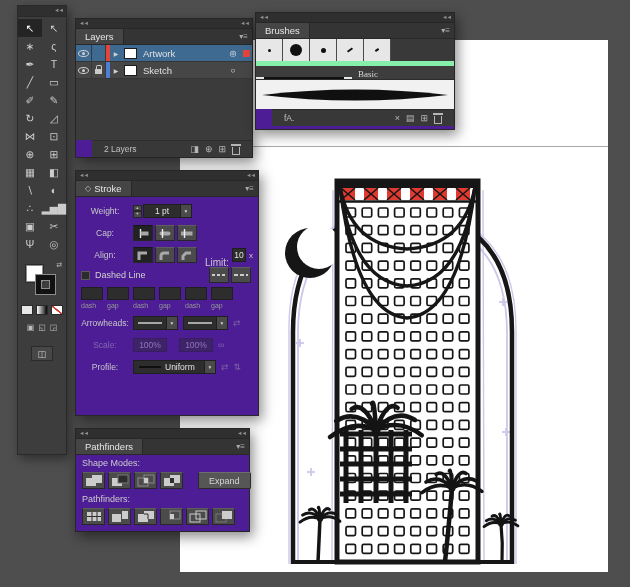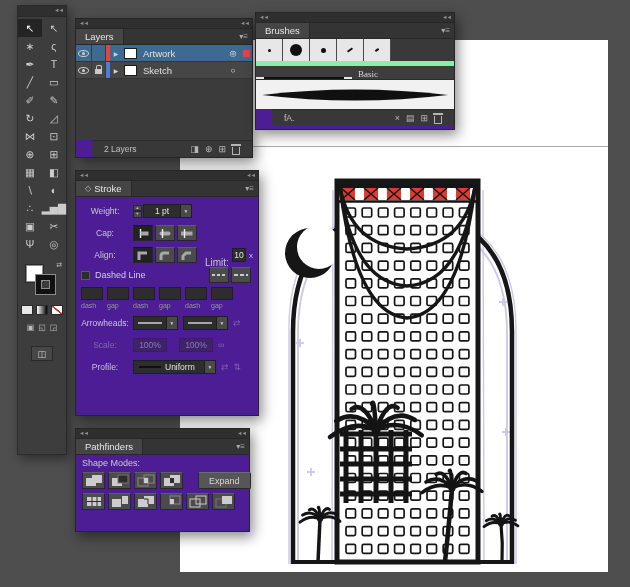--- a/index.html
+++ b/index.html
@@ -735,20 +735,21 @@
         </svg>
     </span>
     <span class="pfbtn">
       <svg width="18" height="13">
           <path d="M1,4 h6 V1 h10 v8 h-6 v3 H1 Z" fill="#cccccc"></path>
           <rect x="7" y="4" width="4" height="5" fill="#2d2d2d"></rect>
         </svg>
     </span>
     <span class="expand-btn">Expand</span>
   </div>
+  <div class="pflabel">Pathfinders:</div>
   <div class="pfrow">
     <span class="pfbtn">
       <svg width="18" height="13">
           <rect x="2" y="2" width="14" height="9" fill="#cccccc"></rect>
           <path d="M7,2 V11 M12,2 V11 M2,6.5 H16" stroke="#2d2d2d"></path>
         </svg>
     </span>
     <span class="pfbtn">
       <svg width="18" height="13">
           <rect x="1" y="4" width="9" height="8" fill="#cccccc"></rect>

